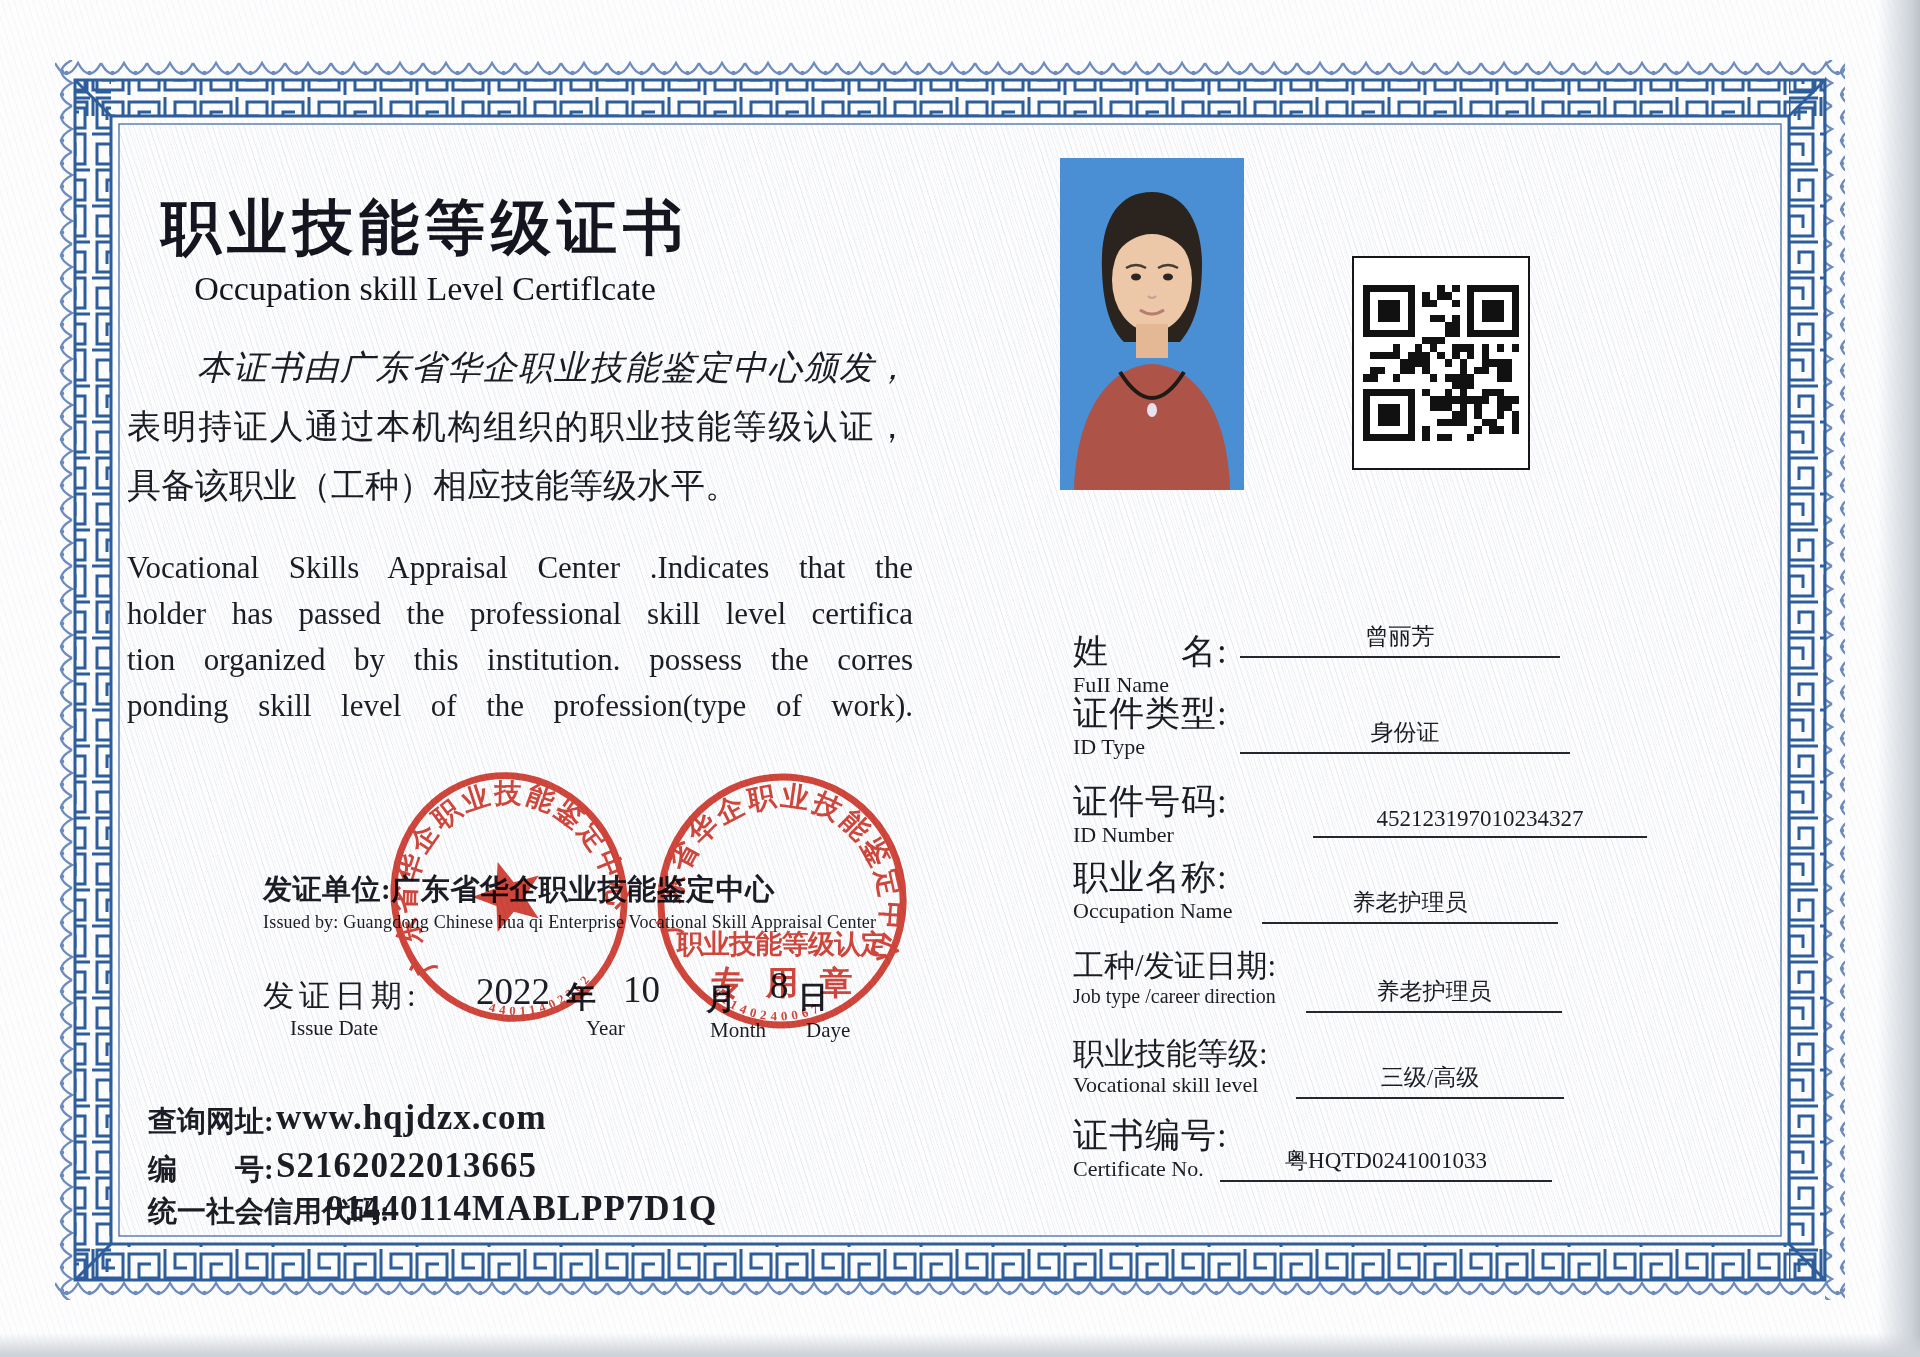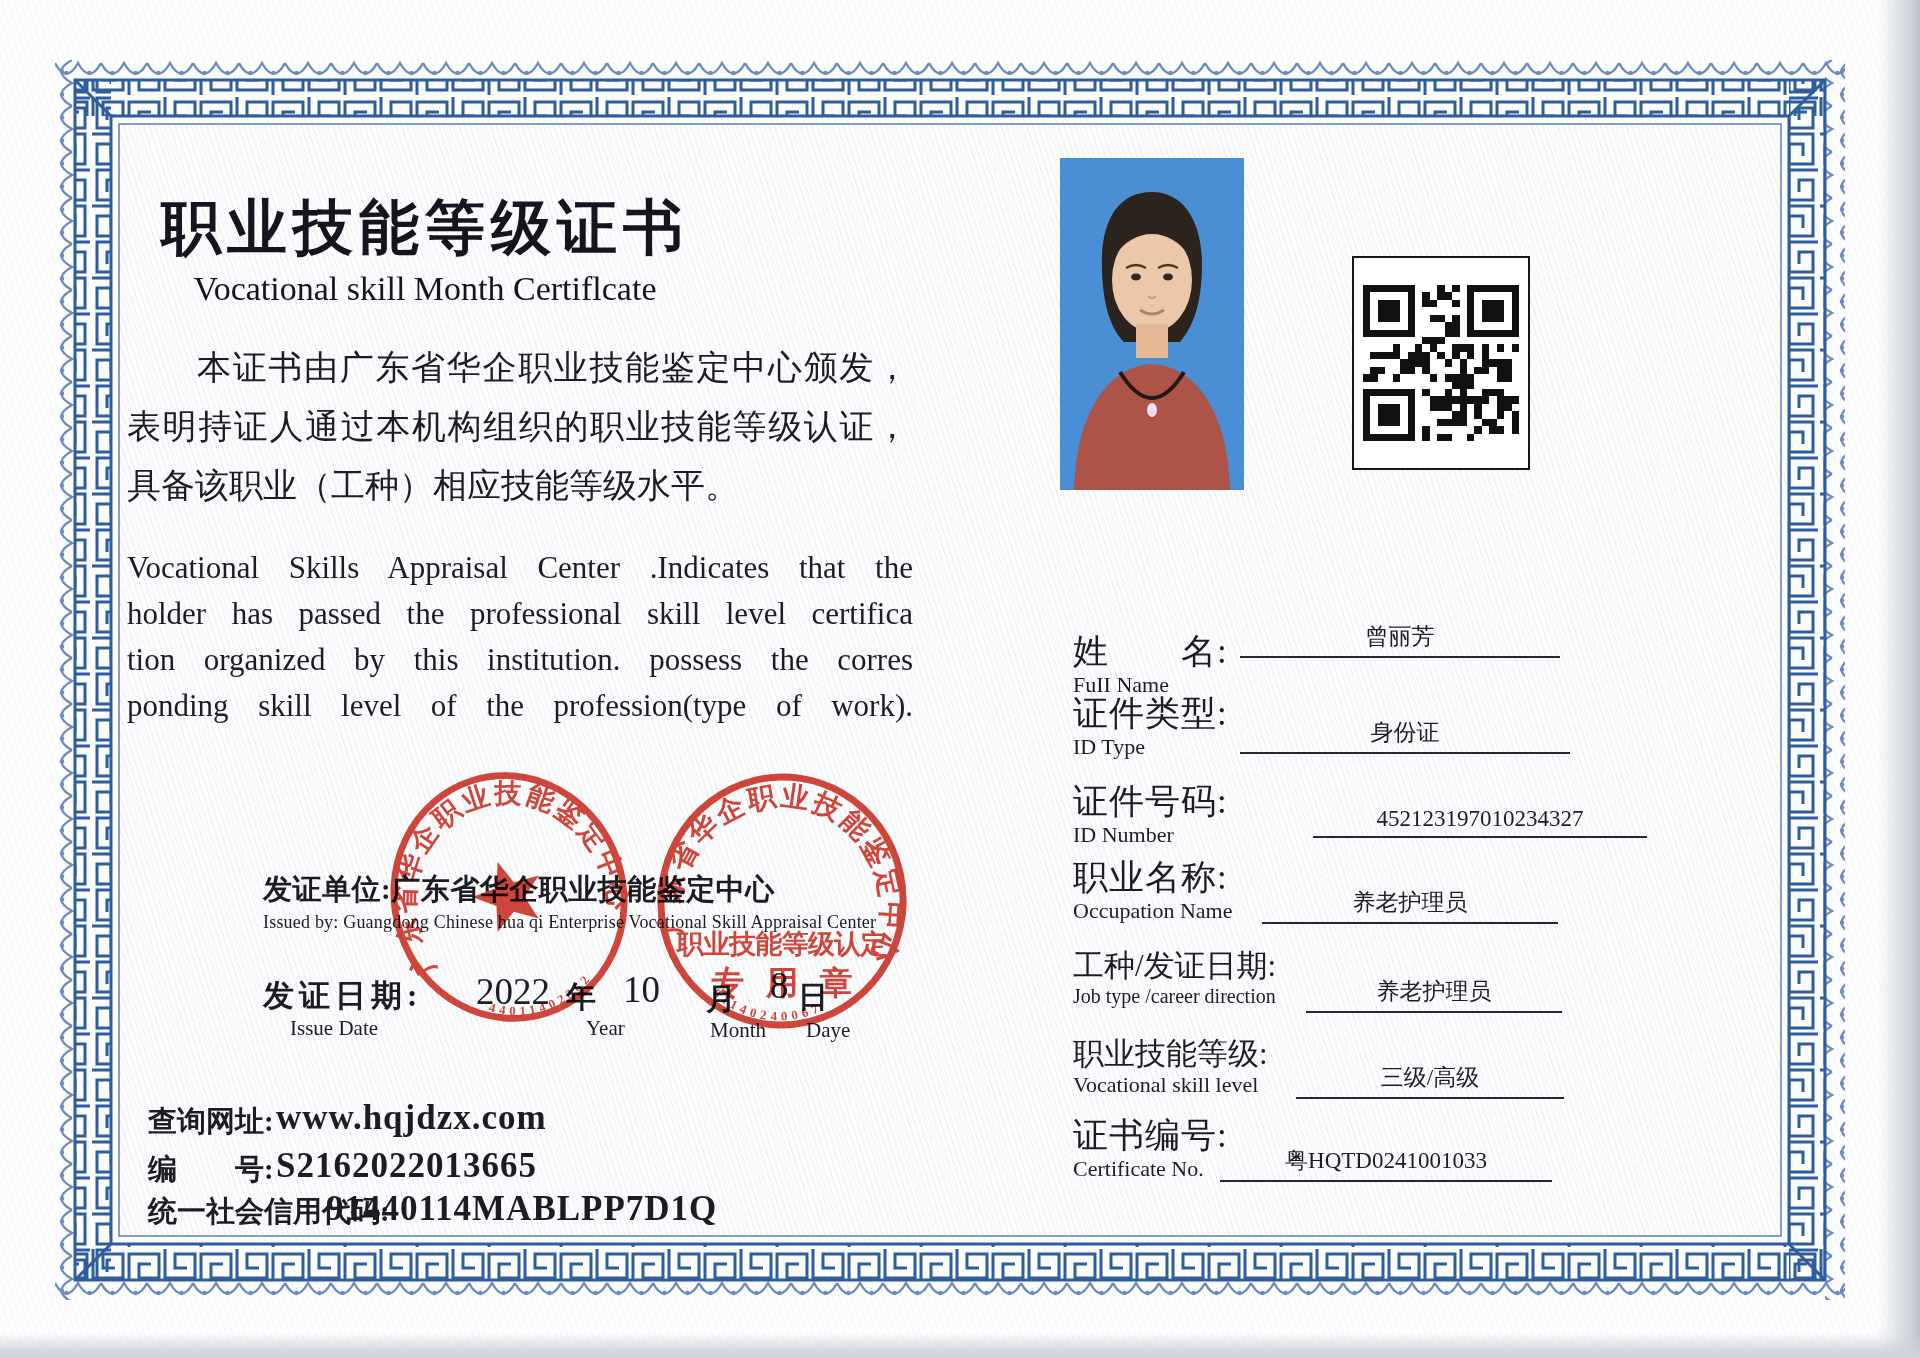--- a/index.html
+++ b/index.html
@@ -22,26 +22,26 @@
     background:linear-gradient(90deg, rgba(200,204,212,0) 0%, #cdd1d8 80%, #bdc1c9 100%);}
   .edge-b{position:absolute;left:0;bottom:0;width:100%;height:24px;
     background:linear-gradient(180deg, rgba(200,204,212,0) 0%, #ced2d9 90%);}
 
   .abs{position:absolute;}
   
   .title-zh{left:135px;top:188px;width:580px;text-align:center;
     font-size:60px;font-weight:700;letter-spacing:6px;color:#15151f;}
   .title-en{left:135px;top:270px;width:580px;text-align:center;font-size:34px;color:#15151f;}
   .intro-zh{left:127px;top:338px;width:782px;font-size:34px;line-height:59px;}
-  .intro-zh .zl1{padding-left:70px;}
+  .intro-zh .zl1{padding-left:70px;font-style:italic;}
   .just{text-align:justify;text-align-last:justify;}
   .intro-en{left:127px;top:545px;width:786px;font-size:31px;line-height:46px;}
   .issuer-zh{left:263px;top:870px;font-size:29px;letter-spacing:0.5px;font-weight:600;}
   .issuer-en{left:263px;top:912px;font-size:18px;letter-spacing:0.2px;}
-  .d-lab{font-size:31px;letter-spacing:5px;font-weight:700;}
+  .d-lab{font-size:31px;letter-spacing:5px;font-weight:400;}
   .d-num{font-size:37px;text-align:center;}
   .d-unit{font-size:30px;font-weight:600;}
   .d-en{font-size:21px;margin-left:20px;}
   .foot-lab{font-size:29px;font-weight:600;}
   .foot-val{font-size:35px;font-weight:600;letter-spacing:1px;}
   
   .flabel{position:absolute;left:1073px;}
   .flabel .zh{font-size:35px;letter-spacing:1px;line-height:1.15;}
   .flabel .en{font-size:22px;line-height:1.2;}
   .f5 .zh,.f6 .zh{font-size:31px;letter-spacing:0;}
@@ -106,21 +106,21 @@
     <line x1="20" y1="20" x2="56" y2="56" stroke="#2e5d9c" stroke-width="3"></line>
     <line x1="1770" y1="20" x2="1734" y2="56" stroke="#2e5d9c" stroke-width="3"></line>
     <line x1="20" y1="1220" x2="56" y2="1184" stroke="#2e5d9c" stroke-width="3"></line>
     <line x1="1770" y1="1220" x2="1734" y2="1184" stroke="#2e5d9c" stroke-width="3"></line>
     <rect x="64" y="64" width="1662" height="1112" fill="none" stroke="#35639f" stroke-width="1.2"></rect>
   </svg>
 
   <div class="texture"></div>
 
   <div class="abs title-zh">职业技能等级证书</div>
-  <div class="abs title-en">Vocational skill Month  Certiflcate</div>
+  <div class="abs title-en">Occupation skill Level  Certiflcate</div>
 
   <div class="abs intro-zh">
     <div class="zl1 just">本证书由广东省华企职业技能鉴定中心颁发，</div>
     <div class="just">表明持证人通过本机构组织的职业技能等级认证，</div>
     <div>具备该职业（工种）相应技能等级水平。</div>
   </div>
 
   <div class="abs intro-en">
     <div class="just">Vocational Skills Appraisal Center .Indicates that the</div>
     <div class="just">holder has passed the professional skill level certifica</div>

